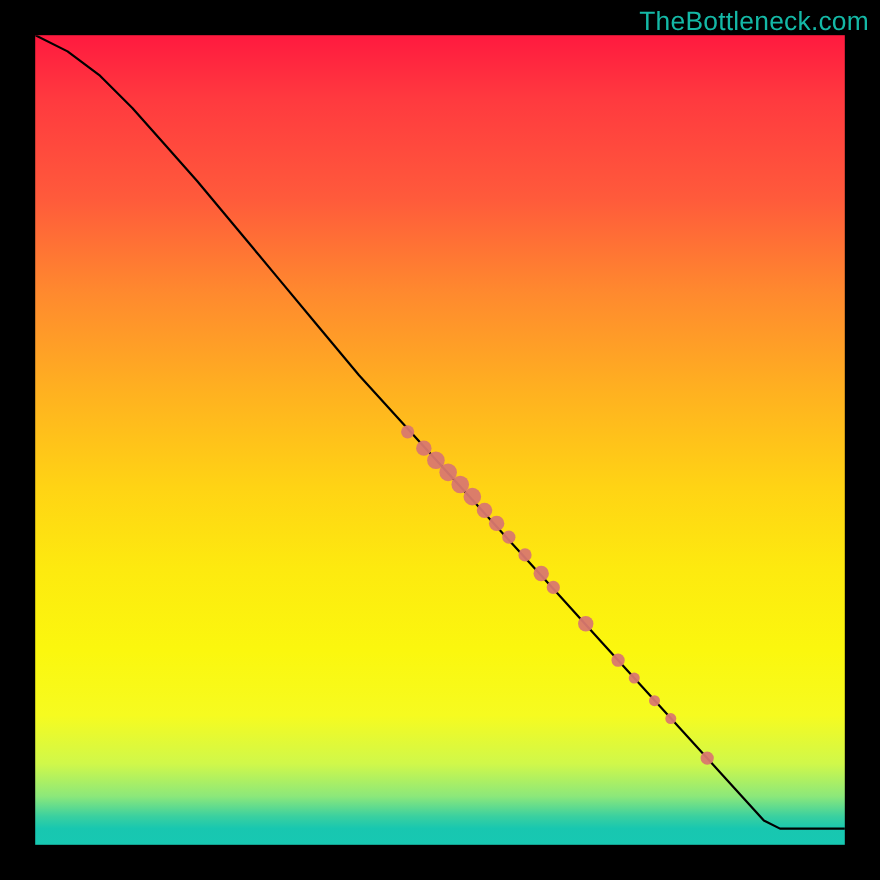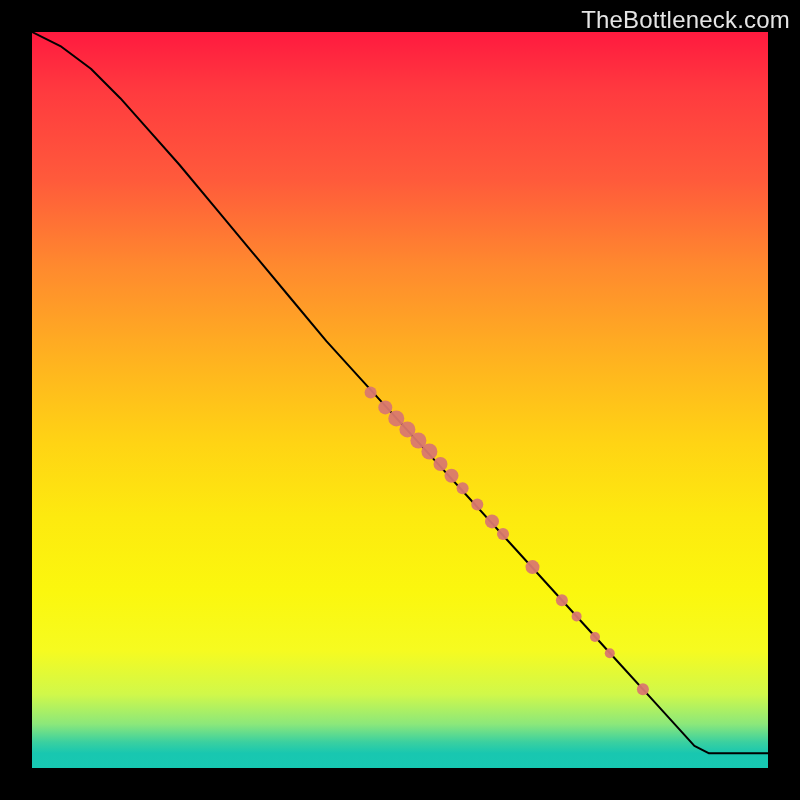--- a/index.html
+++ b/index.html
@@ -9,21 +9,21 @@
     height: 800px;
     background: #000;
     position: relative;
   }
   .watermark {
     position: absolute;
     top: 6px;
     right: 10px;
     font-family: Arial, Helvetica, sans-serif;
     font-size: 24px;
-    color: #e5e5e5;
+    color: #14b8a6;
     letter-spacing: 0.2px;
   }
   .plot {
     position: absolute;
     left: 32px;
     top: 32px;
     width: 736px;
     height: 736px;
   }
   .gradient {

